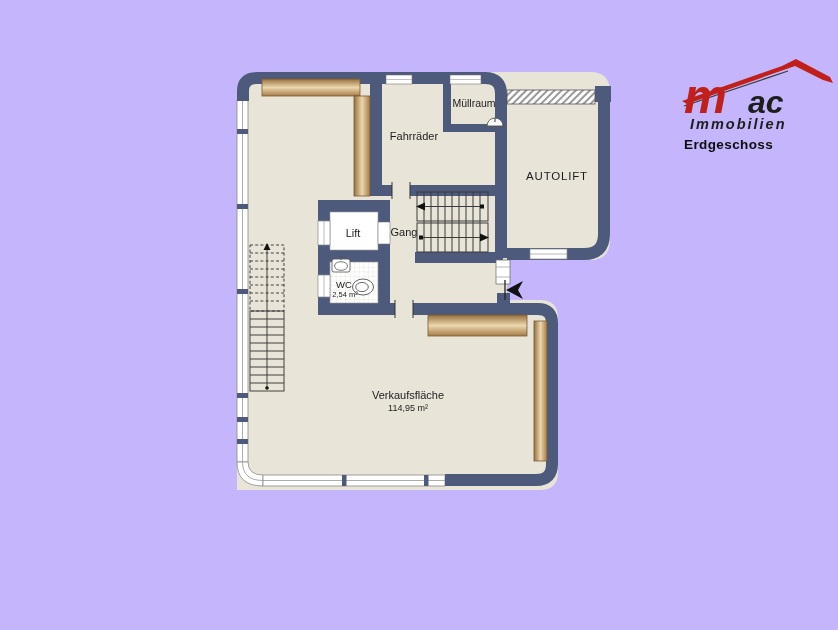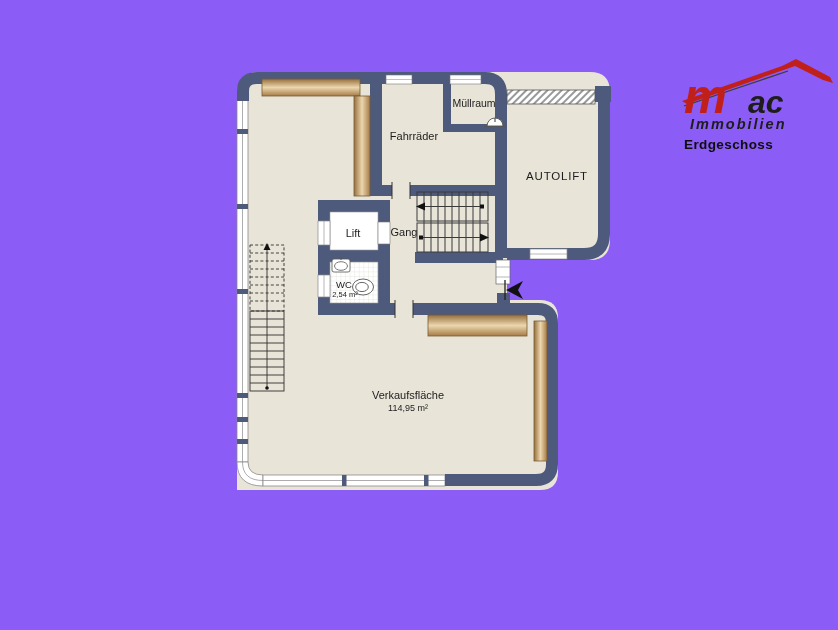--- a/index.html
+++ b/index.html
@@ -1,16 +1,16 @@
 <!DOCTYPE html>
 <html><head>
 <meta charset="utf-8">
 <style>
   html,body{margin:0;padding:0;background:#ffffff;}
-  .canvas{position:relative;width:838px;height:630px;background:#8b5cf6;overflow:hidden;
+  .canvas{position:relative;width:838px;height:630px;background:#c4b5fd;overflow:hidden;
           font-family:"Liberation Sans",sans-serif;}
   .plan-svg{position:absolute;left:0;top:0;}
   .logo{position:absolute;left:682px;top:56px;width:156px;height:76px;}
   .logo-m{font-family:"Liberation Sans",sans-serif;font-style:italic;font-weight:bold;
           font-size:48px;fill:#c1201a;}
   .logo-ac{font-family:"Liberation Sans",sans-serif;font-style:italic;font-weight:bold;
            font-size:32px;fill:#1d1d1b;}
   .logo-sub{font-family:"Liberation Sans",sans-serif;font-style:italic;font-weight:600;
             font-size:14.5px;letter-spacing:2px;fill:#1d1d1b;}
   .floor-title{position:absolute;left:684px;top:137px;font-size:13.5px;font-weight:bold;

